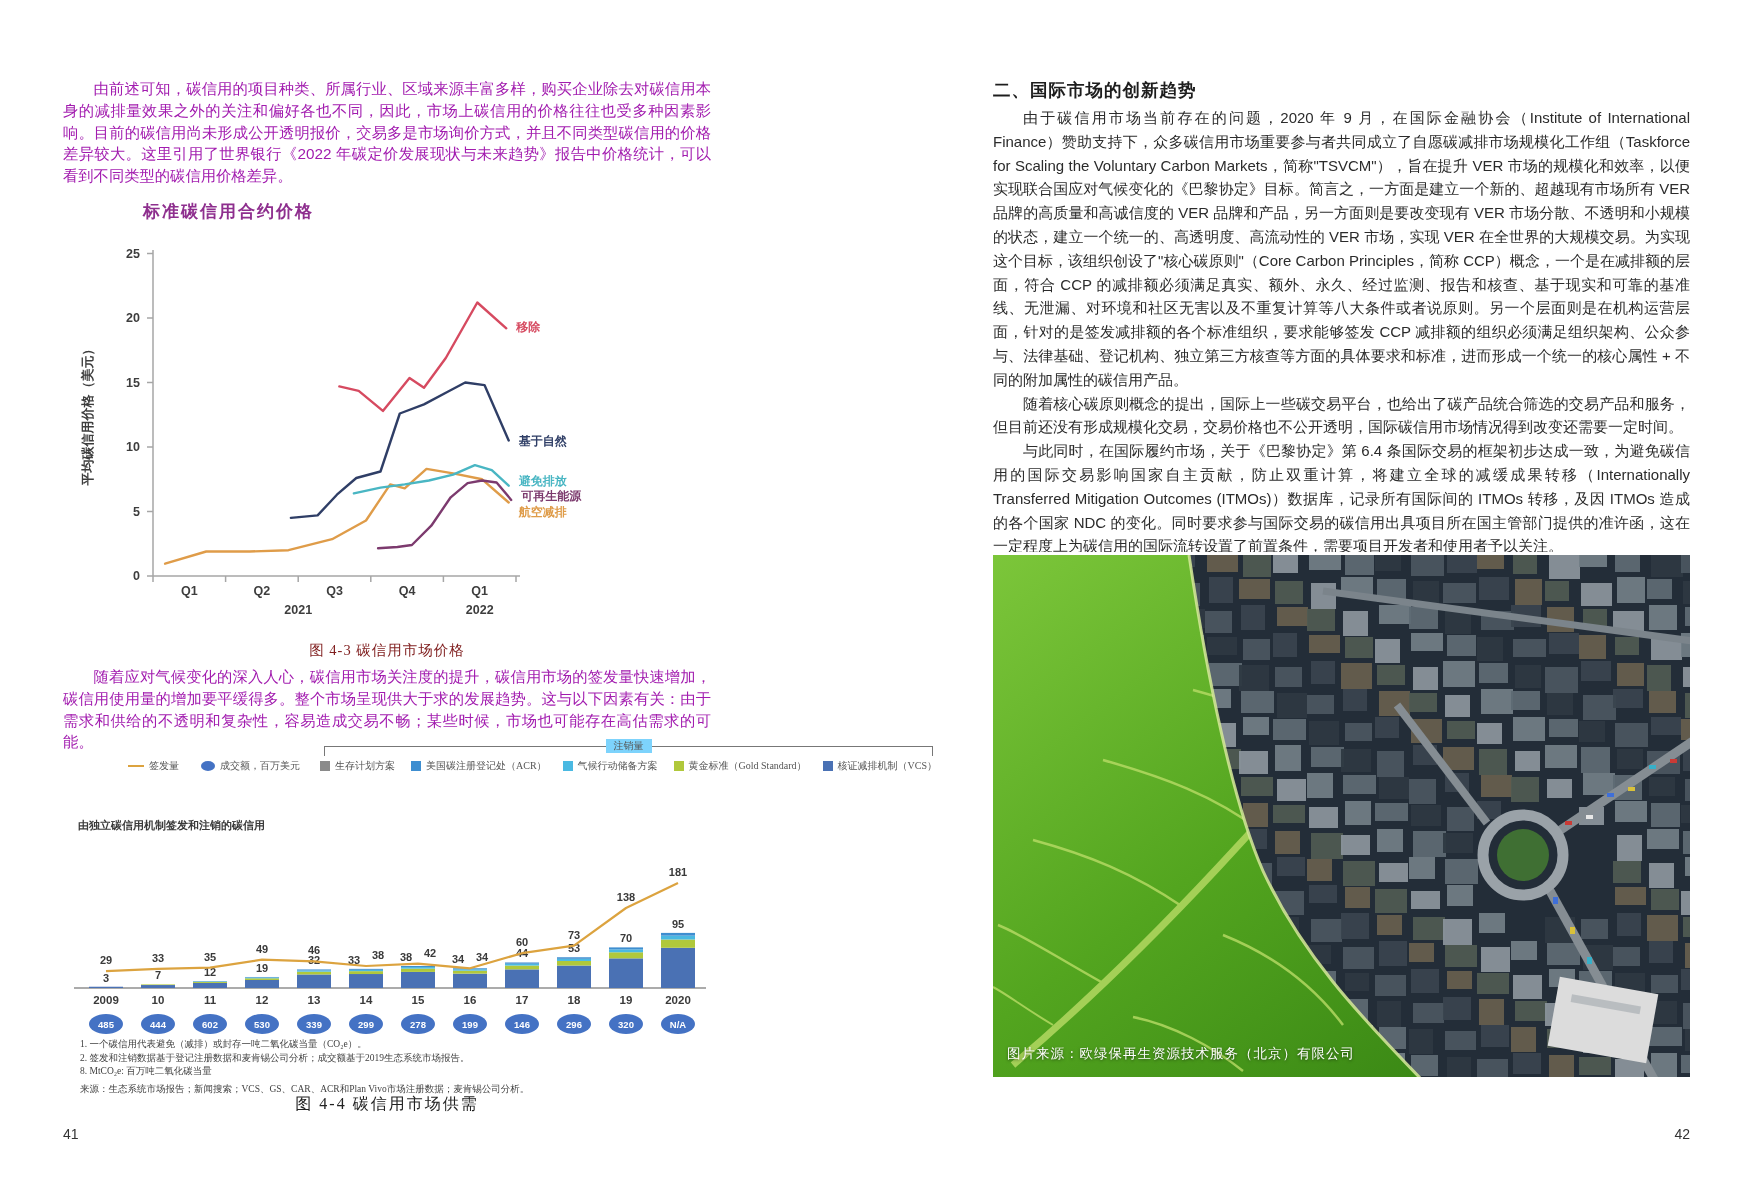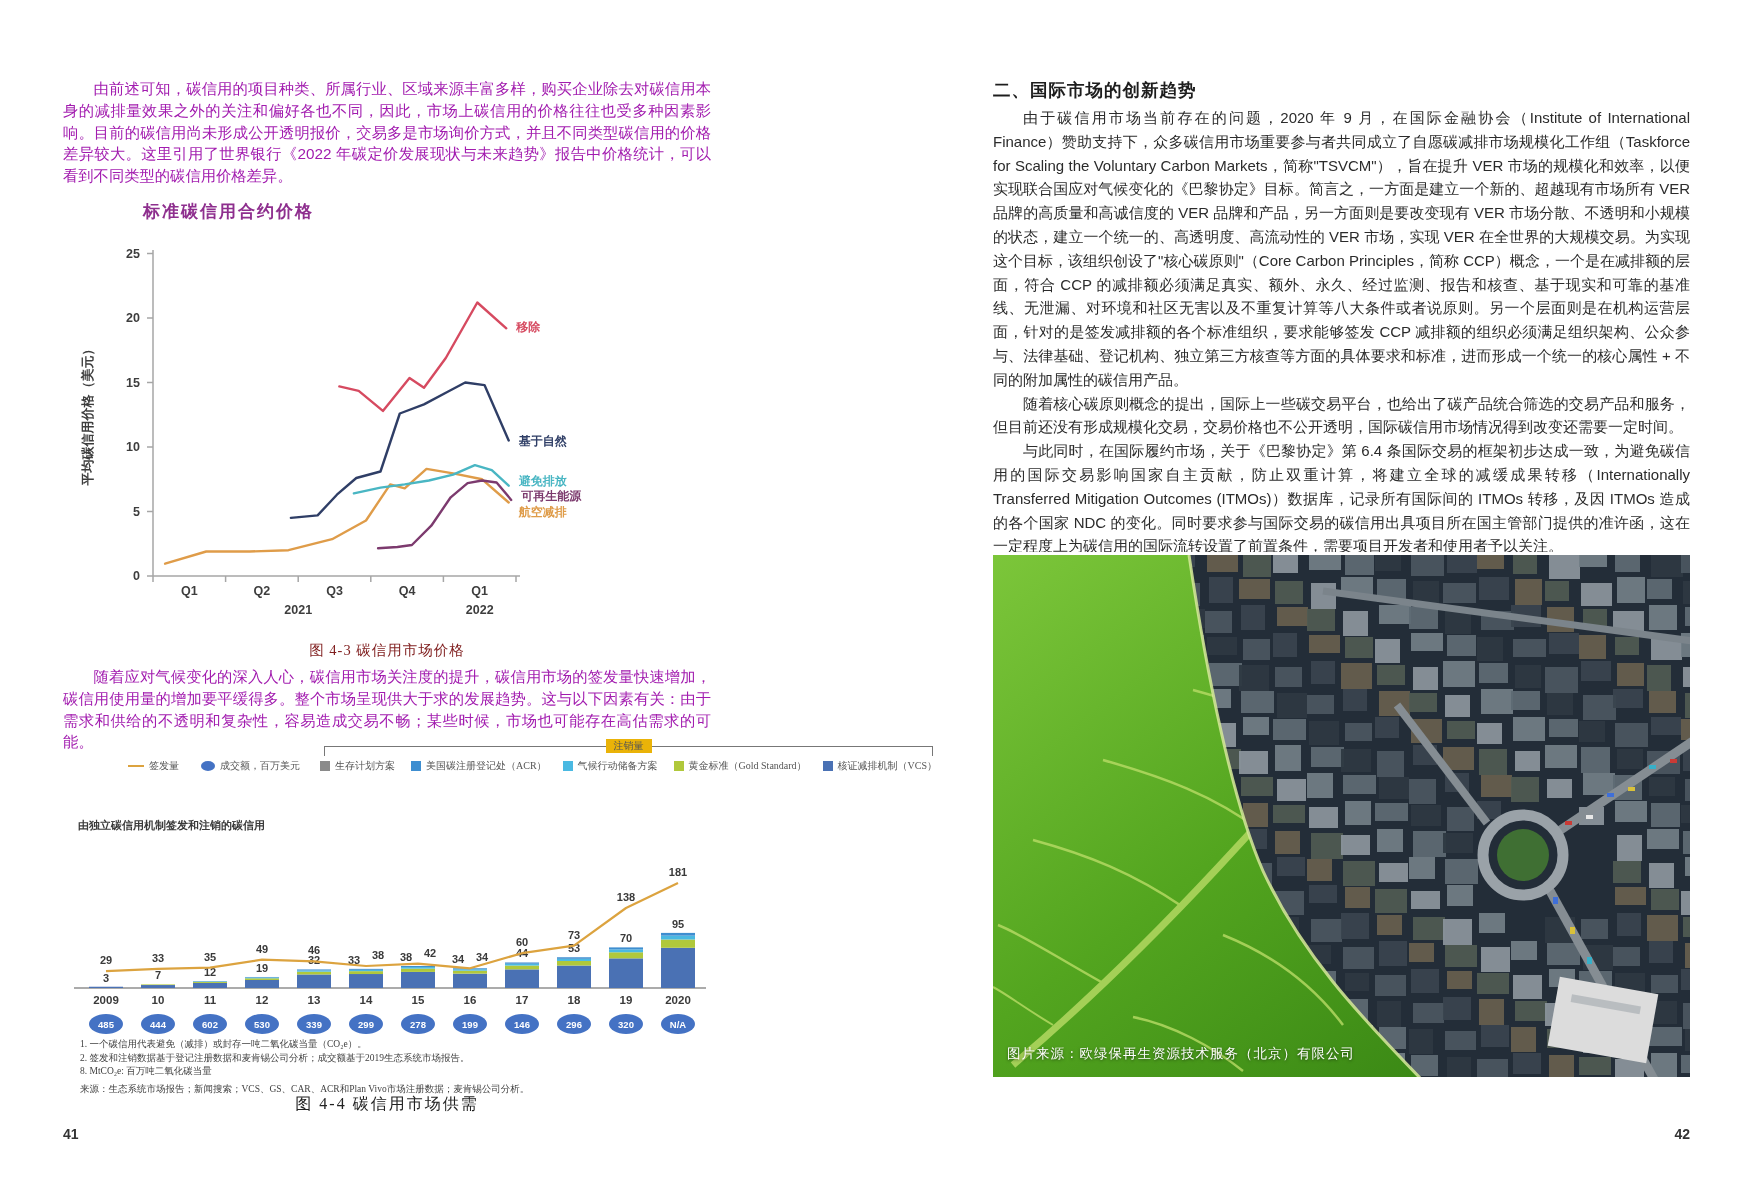--- a/index.html
+++ b/index.html
@@ -10,26 +10,26 @@
   .abs{position:absolute;}
   .body-text{font-size:15.3px;line-height:21.8px;text-align:justify;text-indent:2em;margin:0;color:#a21caf;}
   .body-text-r{font-size:15px;line-height:23.8px;text-align:justify;text-indent:2em;margin:0;color:#2b2b2b;}
   .chart-title{font-size:17px;font-weight:bold;letter-spacing:2px;}
   .fig-caption{font-family:"Liberation Serif",serif;font-size:14.5px;color:#7f1d1d;text-align:center;letter-spacing:1px;}
   .fig-caption-lg{font-family:"Liberation Serif",serif;font-size:16px;color:#222;text-align:center;letter-spacing:2px;}
   .section-heading{font-size:17.5px;font-weight:bold;color:#1d1d1d;letter-spacing:1px;}
   .bar-title{font-size:11px;font-weight:600;color:#3a3a3a;}
   .footnotes{font-family:"Liberation Serif",serif;font-size:9.5px;line-height:13.5px;color:#3f3f3f;}
   .footnotes .src{margin-top:4px;}
-  .page-num{font-size:14px;color:#333;font-weight:bold;}
+  .page-num{font-size:14px;color:#333;}
   .legend-row{display:flex;align-items:flex-end;gap:20px;font-family:"Liberation Serif",serif;font-size:10px;color:#555;}
   .legend-simple{display:flex;align-items:center;gap:22px;}
   .legend-group{display:flex;flex-direction:column;}
   .legend-bracket{position:relative;height:9px;border-top:1px solid #777;border-left:1px solid #777;border-right:1px solid #777;margin:0 4px 3px 4px;}
-  .legend-bracket span{position:absolute;left:50%;top:-8px;transform:translateX(-50%);background:#eab308;padding:0 8px;color:#555;}
+  .legend-bracket span{position:absolute;left:50%;top:-8px;transform:translateX(-50%);background:#7dd3fc;padding:0 8px;color:#555;}
   .legend-group-items{display:flex;align-items:center;gap:16px;}
   .legend-item{display:flex;align-items:center;white-space:nowrap;}
   .swatch{display:inline-block;width:10px;height:10px;margin-right:5px;}
   .swatch.ellipse{width:14px;height:10px;border-radius:50%;}
   .swatch.line{width:16px;height:0;margin-bottom:0;}
   .photo{position:absolute;left:993px;top:555px;width:697px;height:522px;overflow:hidden;background:#3e8c16;}
   .photo-caption{position:absolute;left:14px;bottom:14px;color:#fff;font-size:13.5px;letter-spacing:1px;text-shadow:0 1px 3px rgba(0,0,0,.55);}
   svg text{font-family:"Liberation Sans",sans-serif;}
 </style>
 </head>

